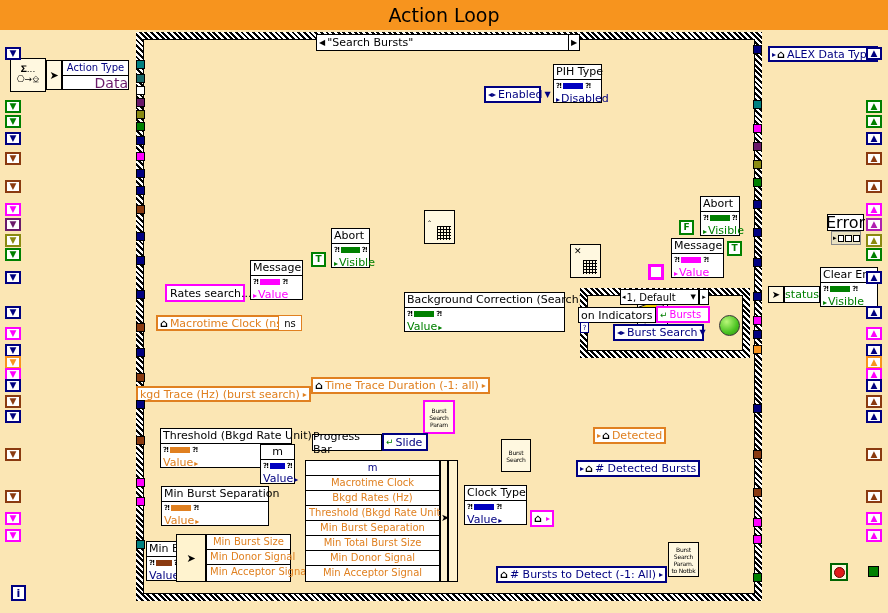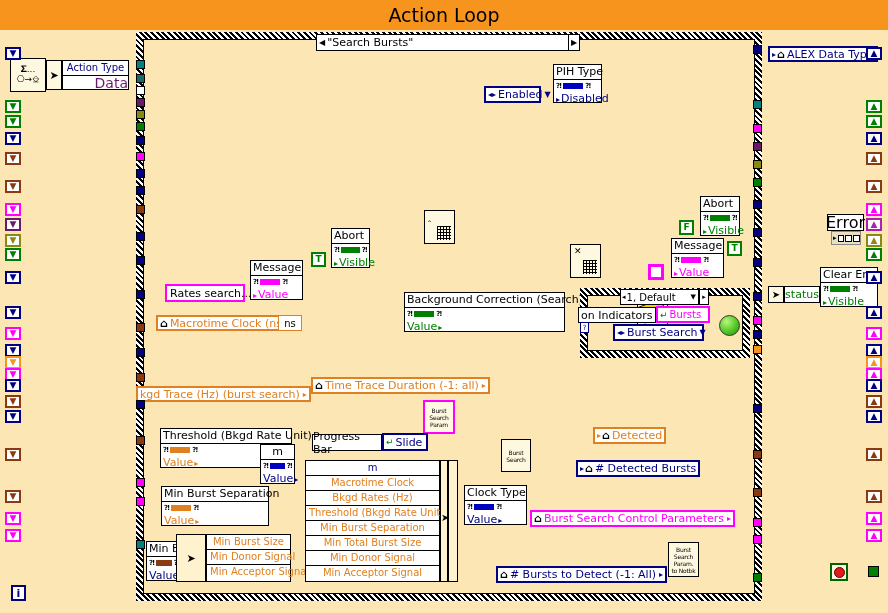--- a/index.html
+++ b/index.html
@@ -457,21 +457,20 @@
   </div>
 
   <div class="abs ctrlbox" style="left:576px;top:460px;height:17px;border-color:#000080;color:#000080;">
     <span style="font-size:8px;">▸</span>
       <span class="home"></span>
       <span># Detected Bursts</span>
   </div>
 
   <div class="abs ctrlbox" style="left:530px;top:510px;height:17px;border-color:#ff00ff;color:#ff00ff;">
     <span class="home"></span>
-      <span>Burst Search Control Parameters</span>
       <span style="font-size:8px;margin-left:2px;">▸</span>
   </div>
 
   <div class="abs ctrlbox" style="left:496px;top:566px;height:17px;border-color:#000080;color:#000080;">
     <span class="home"></span>
       <span># Bursts to Detect (-1: All)</span>
       <span style="font-size:8px;margin-left:2px;">▸</span>
   </div>
 
   <div class="abs subvi" style="left:668px;top:542px;width:31px;height:35px;">

